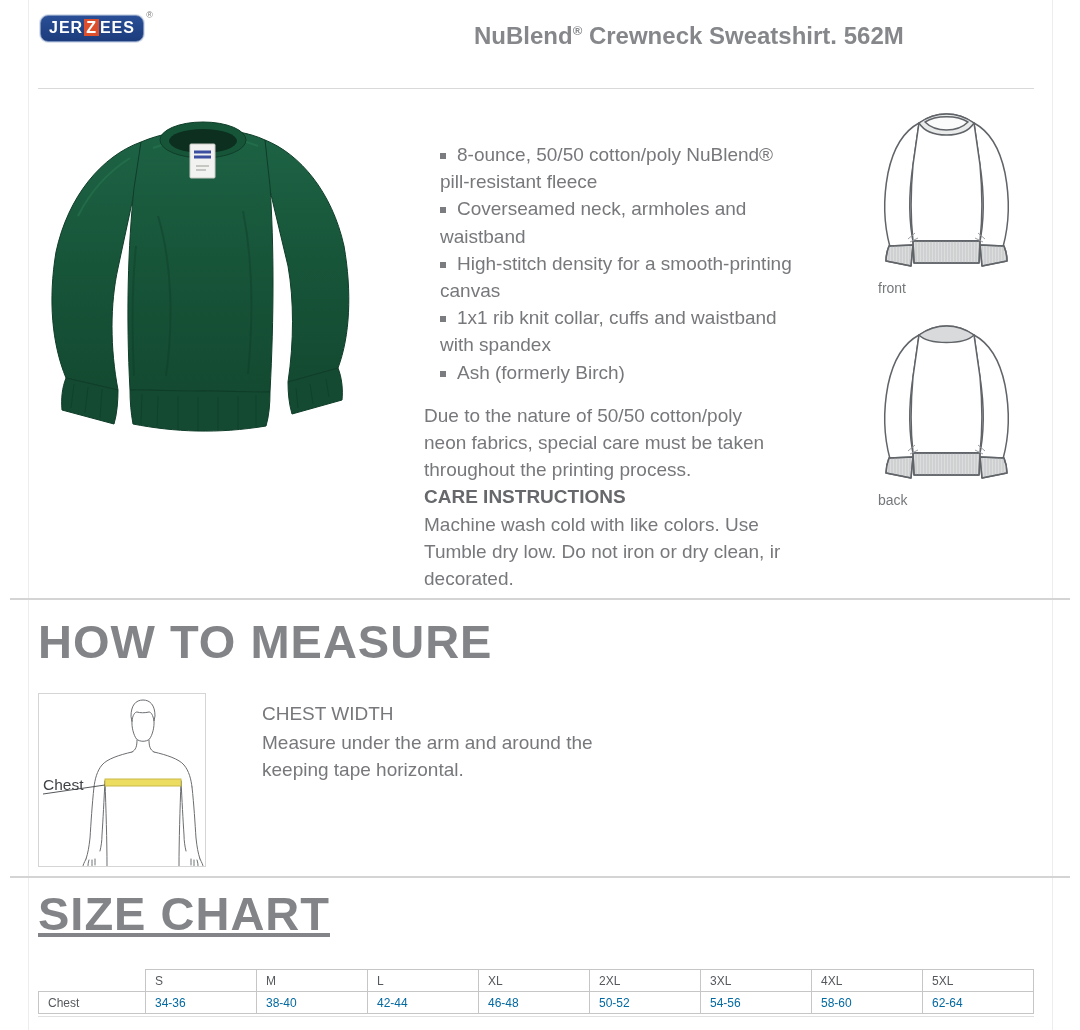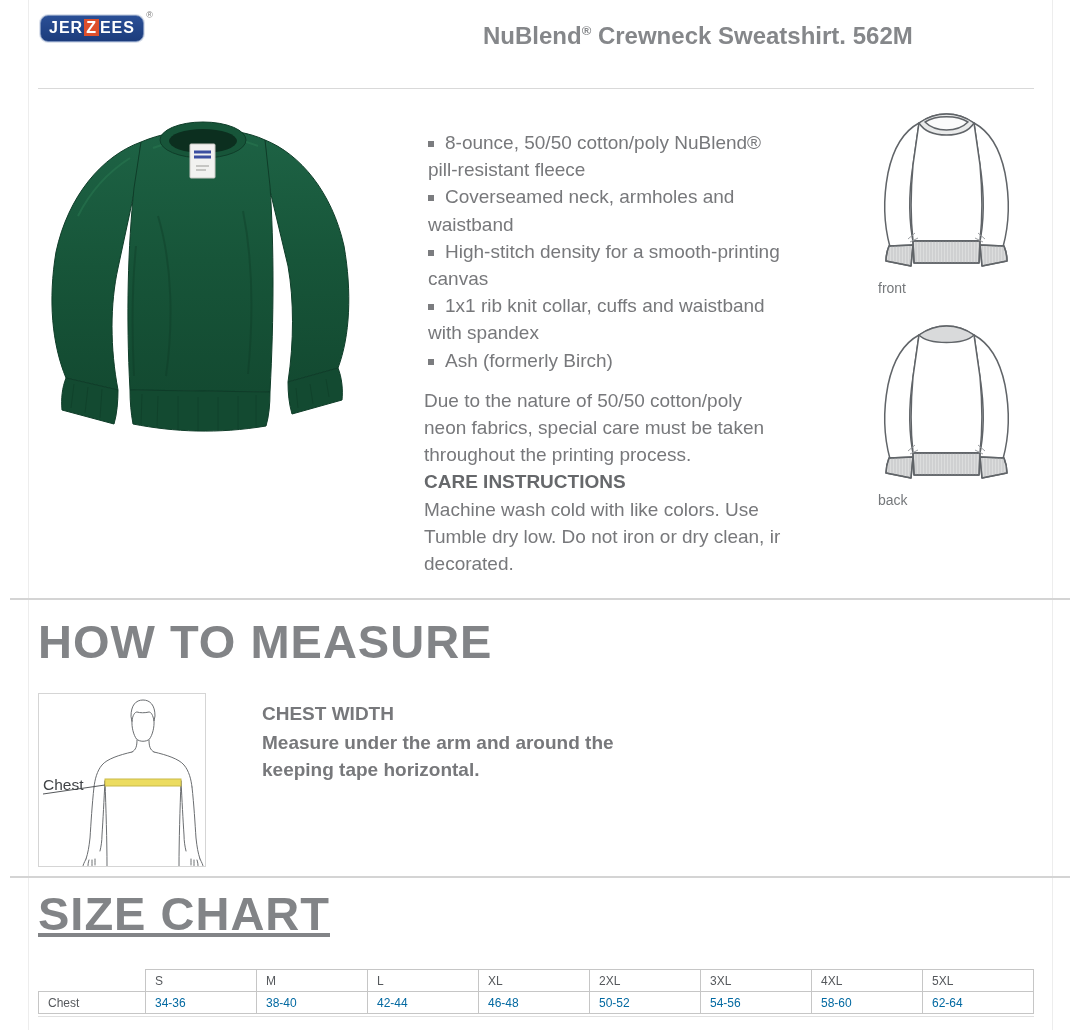--- a/index.html
+++ b/index.html
@@ -11,46 +11,46 @@
 
   
   .header{position:relative;height:88px;border-bottom:1px solid #d9d9d9;}
   .logo-wrap{position:absolute;left:2px;top:15px;}
   .logo{display:inline-block;background:linear-gradient(#2a4f96,#1c3c7c);
         border:1px solid #7c93bd;box-shadow:0 0 0 1px #dbe1ec;border-radius:8px;
         padding:3px 8px 4px;}
   .logo span{color:#fff;font-weight:800;font-size:16px;letter-spacing:1px;}
   .logo .z{background:#dd4f2c;padding:0 2px;margin:0 1px;}
   .logo-reg{position:absolute;top:-5px;right:-9px;font-size:9px;color:#7a7a7a;}
-  .title{position:absolute;left:445px;top:22px;font-size:24px;font-weight:bold;color:#85878a;white-space:nowrap;}
+  .title{position:absolute;left:436px;top:22px;font-size:24px;font-weight:bold;color:#85878a;white-space:nowrap;}
   .title sup{font-size:13px;}
 
   
   .main{display:flex;height:509px;box-sizing:border-box;padding-top:7px;overflow:hidden;}
   .photo-col{width:340px;flex:none;}
   .features-col{width:440px;flex:none;margin-left:46px;box-sizing:border-box;padding-top:29px;
                 font-size:19px;color:#77787b;line-height:27.2px;}
-  .features{margin:4px;padding:0;list-style:none;}
+  .features{margin:16px;padding:0;list-style:none;}
   .line{white-space:nowrap;}
   .feature .line:first-child::before{content:"";display:inline-block;width:6px;height:6px;
         background:#7b7c7f;margin-right:11px;vertical-align:2px;}
   .note{margin-top:13px;}
   .care-heading{font-weight:bold;color:#66686b;}
   .views-col{margin-left:auto;width:180px;padding-top:7px;}
   .view-label{font-size:14px;color:#75787b;margin:1px 0 19px 14px;}
 
   
   .hr-full{height:2px;background:#d4d4d4;margin-left:-28px;width:1060px;}
 
   
   h1{font-size:47px;line-height:56px;font-weight:bold;color:#828487;letter-spacing:1px;margin:0;}
   .howto h1{margin-top:14px;}
   .measure-row{display:flex;margin-top:23px;}
   .diagram-box{width:166px;height:172px;border:1px solid #d5d5d5;flex:none;background:#fff;}
-  .measure-text{margin-left:56px;padding-top:7px;font-size:19px;color:#77787b;line-height:27.5px;font-weight:bold;}
+  .measure-text{margin-left:56px;padding-top:7px;font-size:19px;color:#77787b;line-height:27.5px;}
   .measure-sub{margin-bottom:1px;}
   .howto{padding-bottom:9px;}
   .sizechart h1{margin-top:8px;text-decoration:underline;}
 
   
   table{border-collapse:collapse;table-layout:fixed;width:996px;margin-top:27px;}
   td{border:1px solid #c6c6c6;height:21px;font-size:12px;padding:0 9px;color:#55585c;}
   td.corner{border:none;}
   td.value{color:#0369a1;}
   .hr-content{height:1px;background:#e0e0e0;margin-top:2px;width:996px;}

